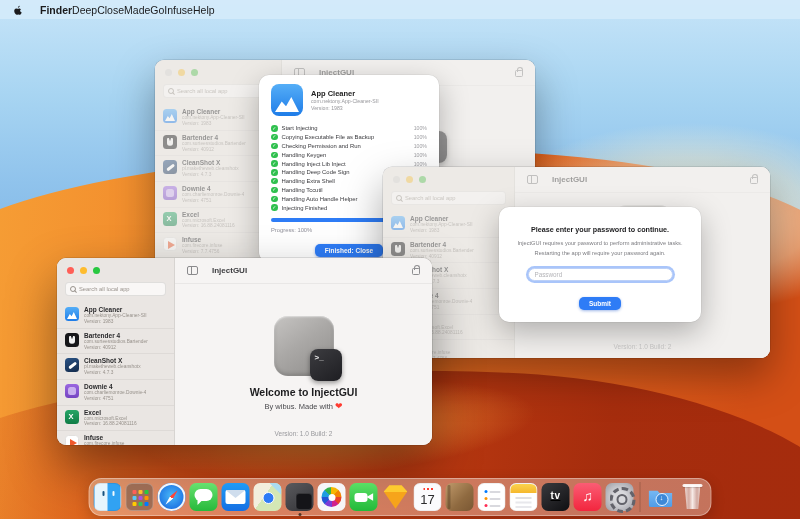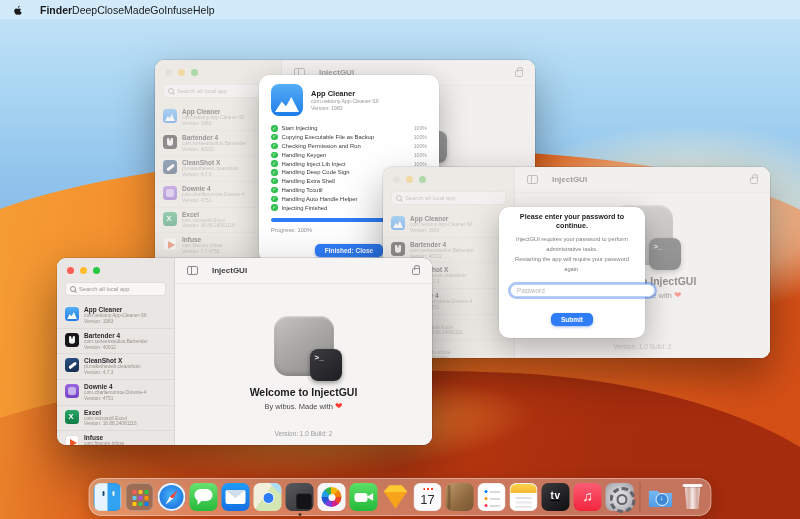--- a/index.html
+++ b/index.html
@@ -99,21 +99,21 @@
   .step-label { font-size:5.9px; color:#3a3a3e; white-space:nowrap; }
   .step-pct { margin-left:auto; font-size:5.2px; color:#a0a0a4; }
   .pbar { margin-top:6px; height:4.5px; border-radius:3px; background:#2e7cf6; width:100%; }
   .plabel { margin-top:5px; font-size:5.8px; color:#90909a; }
   .pc-btnrow { margin-top:6px; text-align:center; }
   .blue-btn { display:inline-block; background:#2e7cf6; color:#fff; font-weight:700; border:none;
     border-radius:5px; font-size:6.5px; padding:3px 10px; font-family:inherit; cursor:pointer;
     box-shadow:0 1px 3px rgba(20,80,200,0.4); }
 
   
-  .password-card { left:116px; top:40px; width:146px; padding:5px 11px 12px; text-align:center; }
+  .password-card { left:116px; top:40px; width:202px; padding:18px 11px 12px; text-align:center; }
   .pw-heading { font-size:7.2px; font-weight:700; color:#1c1c1e; }
   .pw-line { font-size:5.7px; color:#7c7c80; line-height:1.75; }
   .pw-lines { margin-top:5px; }
   .pw-input { margin-top:9px; width:145px; height:13px; border-radius:7px; border:1px solid #bcd0f7;
     box-shadow:0 0 0 2px rgba(84,140,245,0.5); font-size:6.3px; padding:0 6px; color:#333;
     background:#fff; outline:none; font-family:inherit; }
   .pw-input::placeholder { color:#b4b4b8; }
   .pw-submitrow { margin-top:11px; }
 
   

